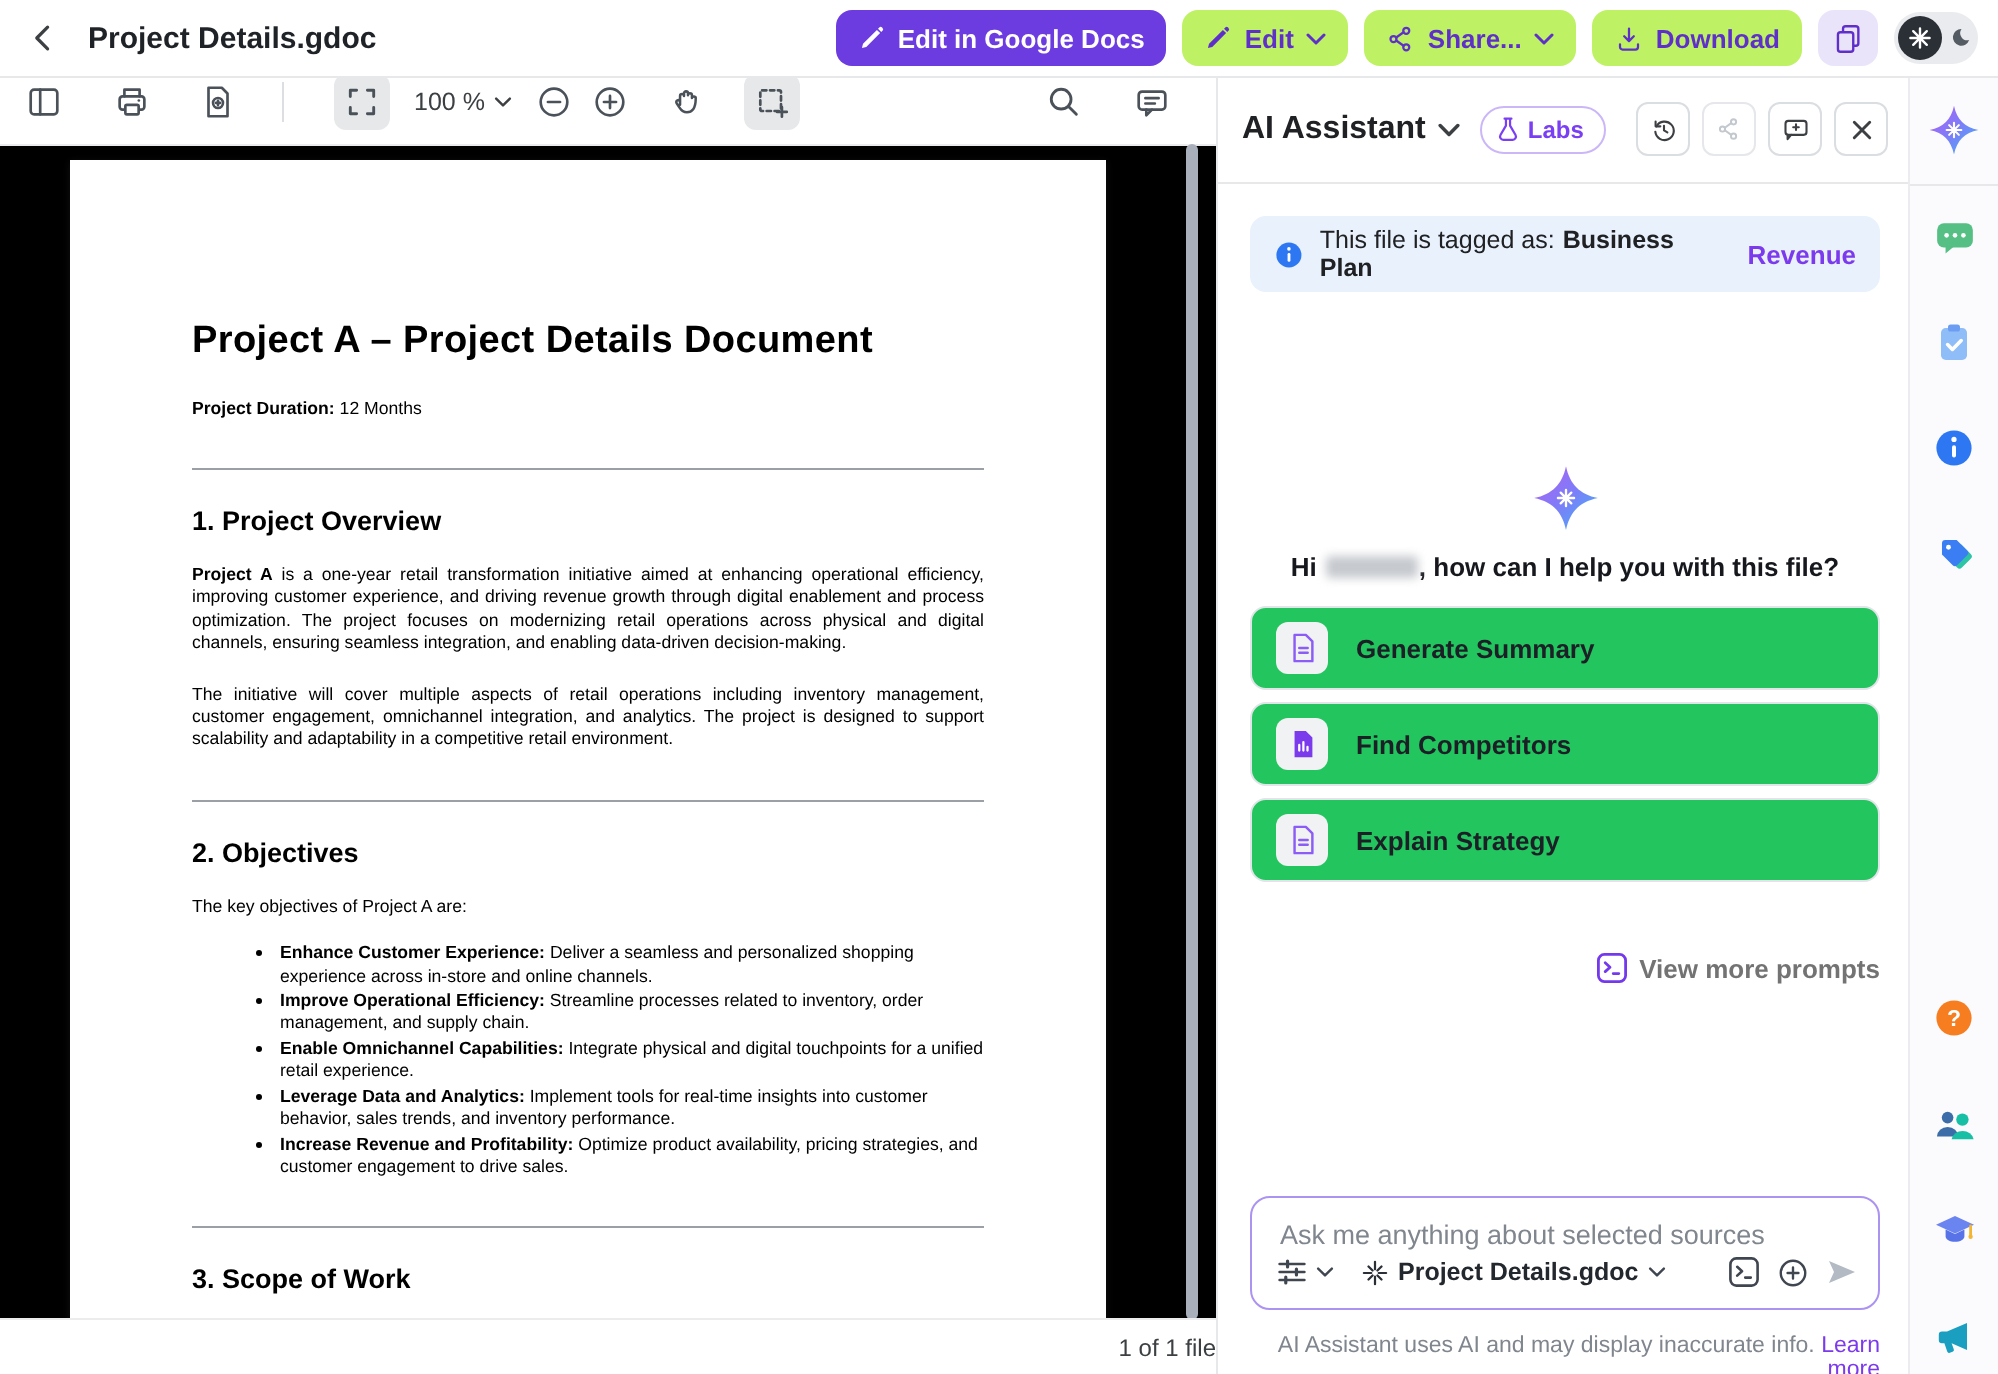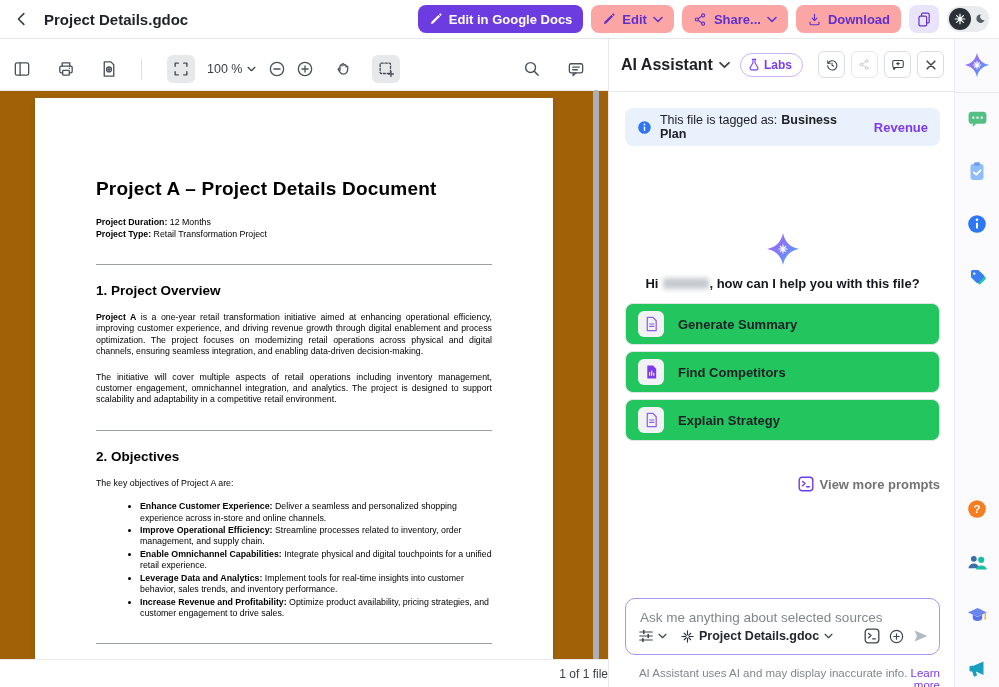--- a/index.html
+++ b/index.html
@@ -7,28 +7,28 @@
   svg{display:block;}
   .stroke{fill:none;stroke:currentColor;stroke-width:1.4;stroke-linecap:round;stroke-linejoin:round;}
 
   
   .top-header{position:absolute;top:0;left:0;right:0;height:38px;border-bottom:1px solid #e7e8ea;display:flex;align-items:center;background:#fff;z-index:5;}
   .back-btn{width:28px;height:28px;margin-left:8px;display:flex;align-items:center;justify-content:center;color:#3c4043;cursor:pointer;}
   .file-title{font-size:15px;font-weight:bold;color:#1f2328;margin-left:8px;}
   .hdr-spacer{flex:1;}
   .btn{height:28px;border-radius:8px;display:flex;align-items:center;gap:6px;padding:0 11px;font-size:13px;font-weight:bold;margin-left:8px;cursor:pointer;white-space:nowrap;}
   .btn-primary{background:#6d3ce0;color:#fff;}
-  .btn-light{background:#fca5a5;color:#5f30c9;}
+  .btn-light{background:#bef264;color:#5f30c9;}
   .icon-btn-light{width:30px;height:28px;border-radius:8px;background:#eae4fb;color:#5f30c9;display:flex;align-items:center;justify-content:center;margin-left:8px;cursor:pointer;}
   .theme-toggle{width:42px;height:26px;border-radius:13px;background:#e9ebee;display:flex;align-items:center;margin-left:8px;margin-right:10px;position:relative;cursor:pointer;}
   .theme-knob{width:22px;height:22px;border-radius:50%;background:#2b2f36;margin-left:2px;display:flex;align-items:center;justify-content:center;color:#fff;}
   .moon{margin-left:1px;color:#555b63;}
 
   
-  .viewer{position:absolute;top:48px;left:0;width:608px;bottom:0;background:#a16207;}
+  .viewer{position:absolute;top:30px;left:0;width:608px;bottom:0;background:#000000;}
   .vtoolbar{position:absolute;top:0;left:0;right:0;height:42px;background:#fff;border-bottom:1px solid #ececee;color:#4a5159;}
   .tool{position:absolute;top:50%;transform:translate(-50%,-50%);display:flex;align-items:center;justify-content:center;cursor:pointer;}
   .tool-active{width:28px;height:28px;background:#e7e8ea;border-radius:6px;}
   .v-sep{position:absolute;left:141px;top:11px;width:1px;height:20px;background:#dcdee1;}
   .zoom-ctl{position:absolute;left:207px;top:0;height:42px;display:flex;align-items:center;gap:5px;font-size:12.5px;color:#3c4043;cursor:pointer;}
   .doc-area{position:absolute;top:42px;left:0;right:0;bottom:27px;overflow:hidden;}
   .page{position:absolute;left:35px;top:8px;width:518px;height:640px;background:#fff;box-shadow:0 1px 4px rgba(60,64,67,.3);}
   .page-content{padding:80px 61px 0 61px;color:#000;}
   .doc-title{font-size:19px;font-weight:bold;letter-spacing:.2px;margin:0;}
   .doc-meta{margin-top:16px;font-size:8.8px;line-height:12px;}
@@ -255,21 +255,20 @@
           </svg>
       </div>
     </div>
 
     <div class="doc-area">
       <div class="page">
         <div class="page-content">
           <h1 class="doc-title">Project A – Project Details Document</h1>
           <div class="doc-meta">
             <div><b>Project Duration:</b><span> 12 Months</span></div>
-            <div><b>Project Type:</b><span> Retail Transformation Project</span></div>
           </div>
           <hr class="doc-hr">
           <h2 class="doc-h2">1. Project Overview</h2>
           <p class="doc-p"><b>Project A</b><span> is a one-year retail transformation initiative aimed at enhancing operational efficiency, improving customer experience, and driving revenue growth through digital enablement and process optimization. The project focuses on modernizing retail operations across physical and digital channels, ensuring seamless integration, and enabling data-driven decision-making.</span></p>
           <p class="doc-p">The initiative will cover multiple aspects of retail operations including inventory management, customer engagement, omnichannel integration, and analytics. The project is designed to support scalability and adaptability in a competitive retail environment.</p>
           <hr class="doc-hr">
           <h2 class="doc-h2">2. Objectives</h2>
           <p class="doc-p">The key objectives of Project A are:</p>
           <ul class="doc-ul">
             <li><b>Enhance Customer Experience:</b><span> Deliver a seamless and personalized shopping experience across in-store and online channels.</span></li>

